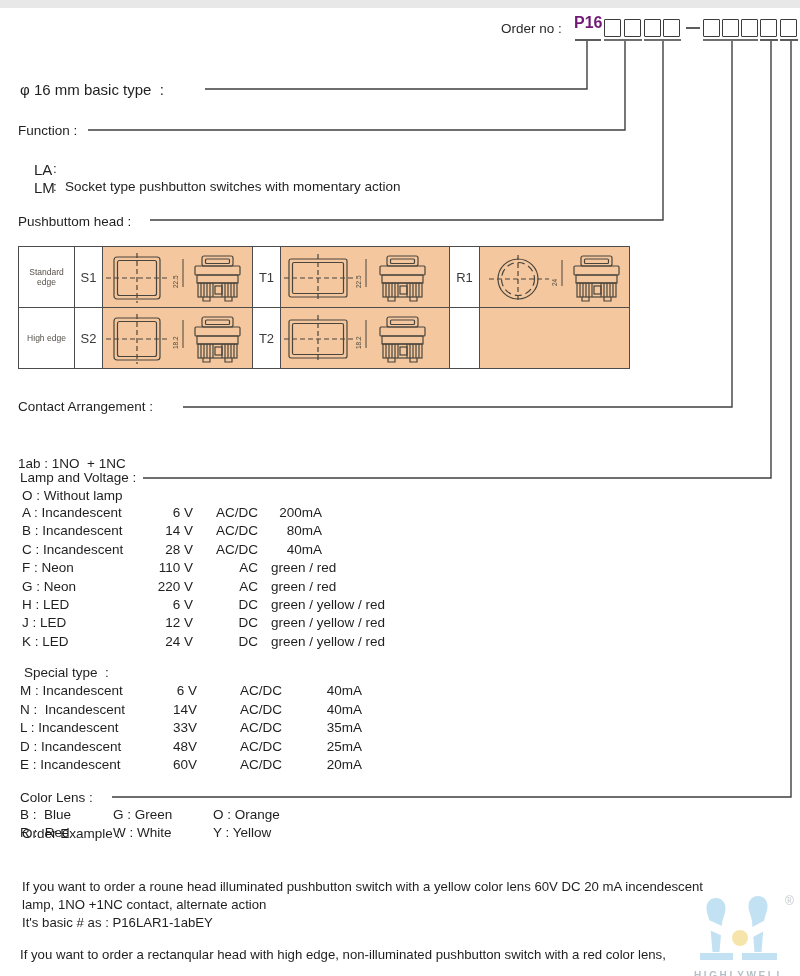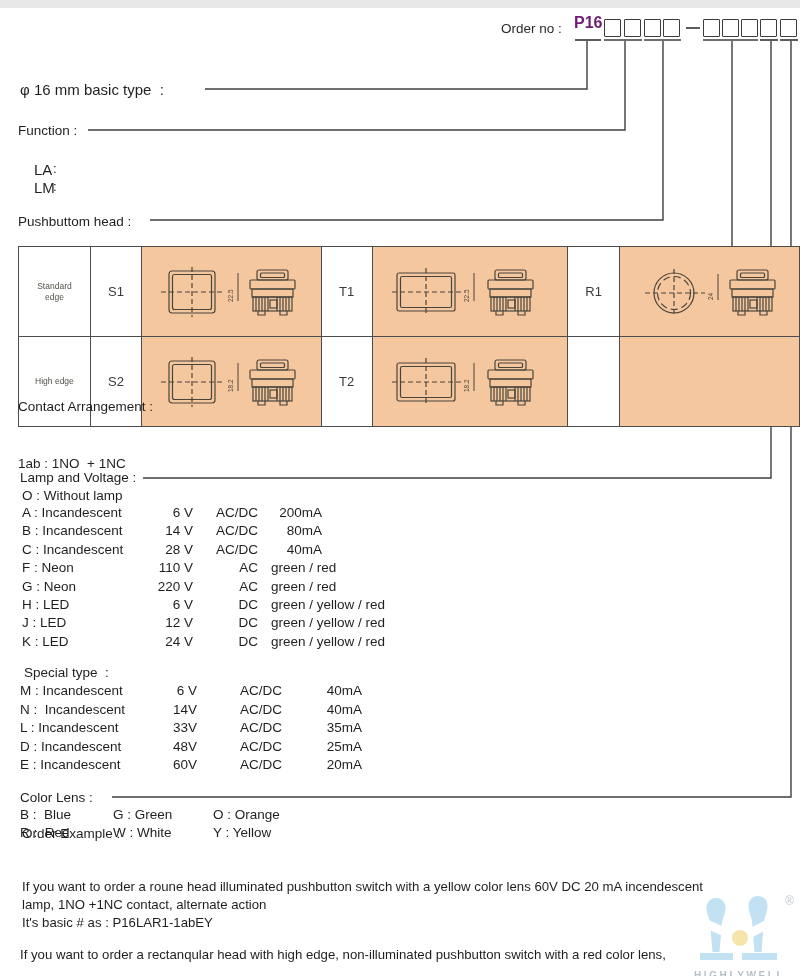--- a/index.html
+++ b/index.html
@@ -25,21 +25,21 @@
 
   
   .fn-list{position:absolute;left:22px;top:153px;width:560px;}
   .fn-row{position:relative;height:17.6px;}
   .fn-code{position:absolute;left:12px;font-size:15px;}
   .fn-sep{position:absolute;left:31px;font-size:13.5px;}
   .fn-desc{position:absolute;left:43px;font-size:13.5px;}
 
   
   .phead{position:absolute;left:18px;top:238px;border-collapse:collapse;}
-  .phead td{border:1.2px solid #4c4c4c;padding:16px;}
+  .phead td{border:1.2px solid #4c4c4c;padding:0;}
   .phead .lab{width:55px;font-size:8.5px;color:#56524a;text-align:center;line-height:1.2;background:#fff;}
   .phead .code{width:27px;font-size:13px;color:#3a3a3a;text-align:center;background:#fff;}
   .phead .codew{width:29px;}
   .phead .diag{background:#f4c79e;}
   .phead tr{height:61px;}
   .diag svg{display:block;margin:3px 0 0 1px;}
   .dim-text{font-size:6.5px;fill:#4a453c;font-family:"Liberation Sans",sans-serif;}
   .dim-line{stroke:#4a453c;stroke-width:1;}
 
   
@@ -152,20 +152,21 @@
   <div class="sec-title t" style="left:18px;top:115px;">Function :</div>
   <div class="fn-list">
 
   <div class="fn-row">
       <span class="fn-code t">LA</span>
       <span class="fn-sep t">:</span>
     </div>
       <div class="fn-row">
       <span class="fn-code t">LM</span>
       <span class="fn-sep t">:</span>
+      <span class="fn-desc t">Socket type pushbutton switches with momentary action</span>
     </div>
     </div>
 
   <div class="sec-title t" style="left:18px;top:206px;">Pushbuttom head :</div>
 
   <table class="phead">
     <tbody>
         <tr>
       <td class="lab">Standard edge</td>
       <td class="code">S1</td>

